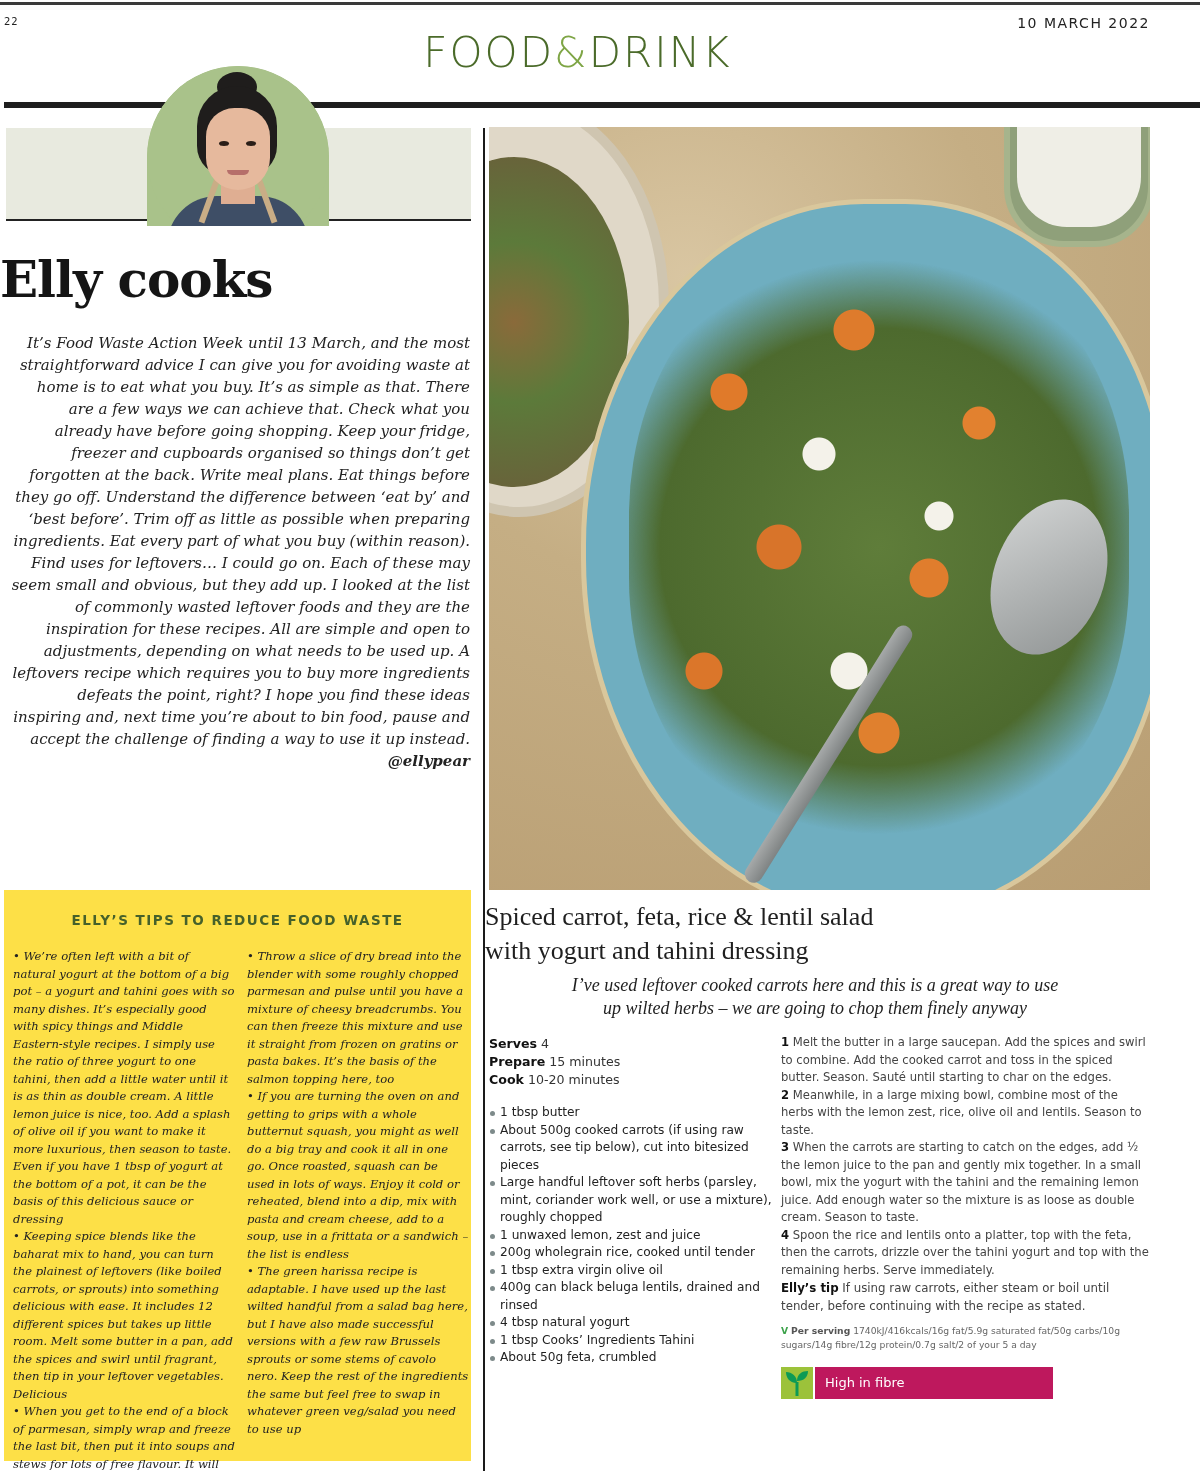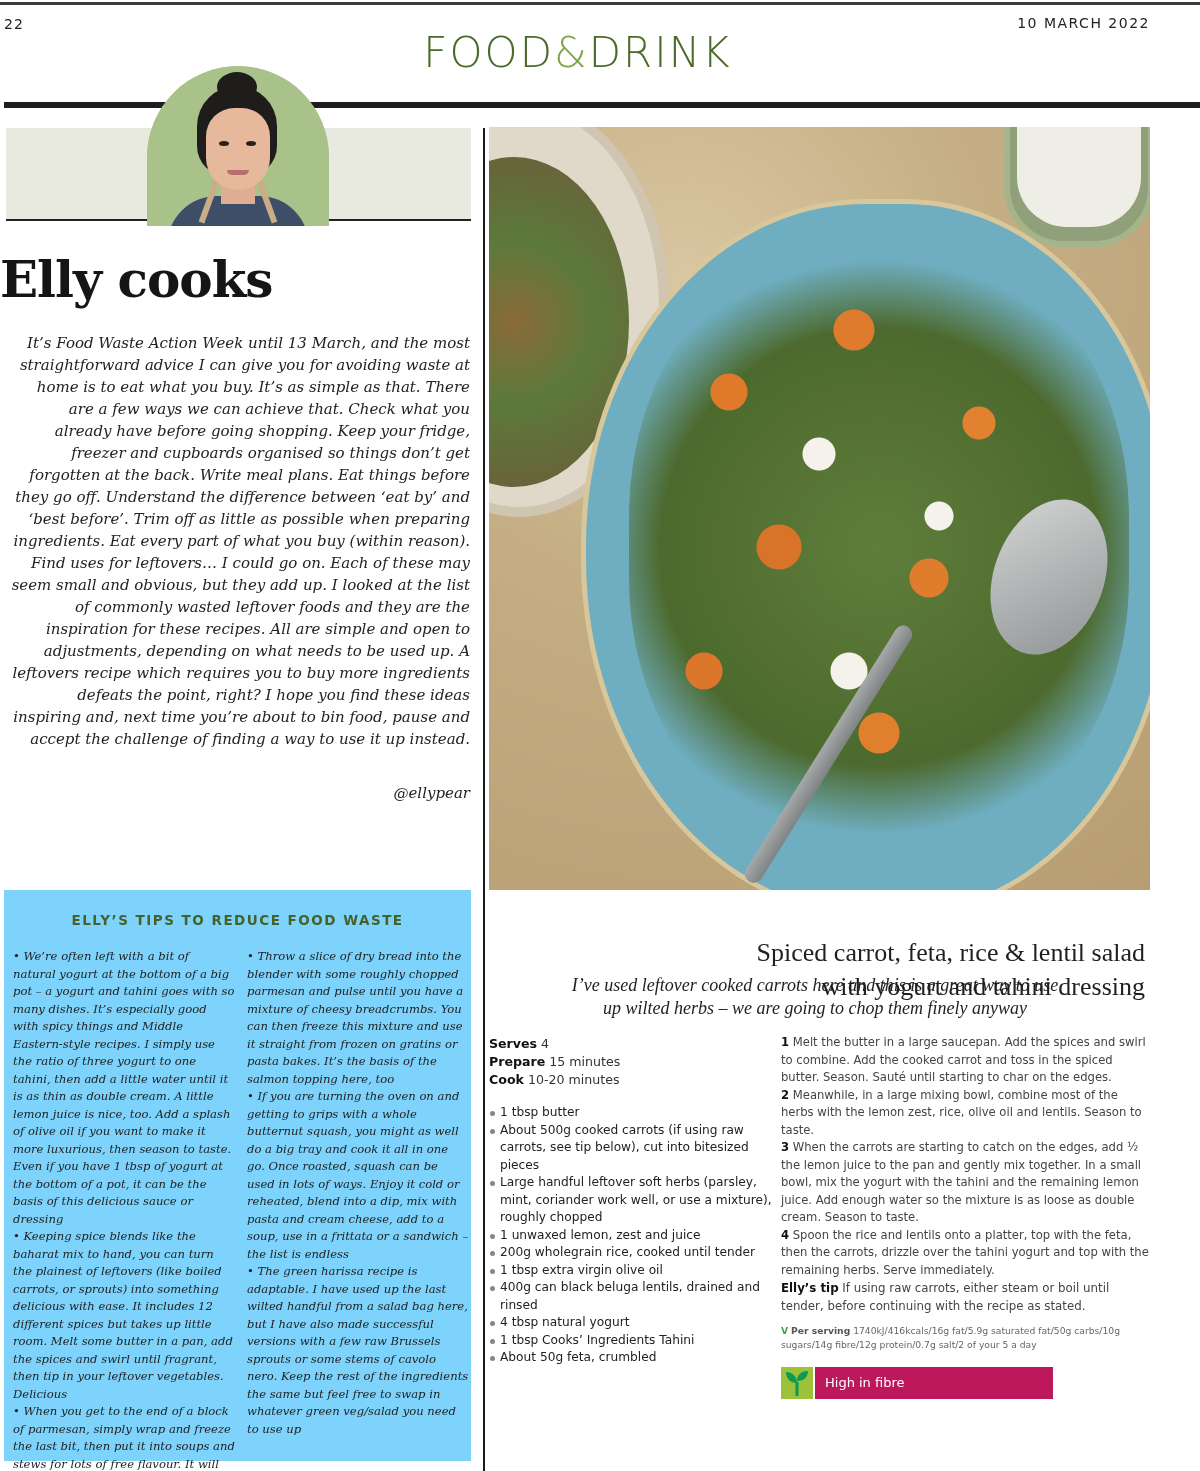--- a/index.html
+++ b/index.html
@@ -1,43 +1,43 @@
 <!DOCTYPE html>
 <html><head>
 <meta charset="utf-8">
 <style>
   * { box-sizing: border-box; margin: 0; padding: 0; }
   html, body { width: 1200px; height: 1471px; background: #ffffff; overflow: hidden; }
   body { position: relative; font-family: "Liberation Serif", serif; color: #1d1d1d; }
 
   .top-rule { position: absolute; left: 0; top: 2px; width: 1200px; height: 3px; background: #3a3a3a; }
-  .page-num { position: absolute; left: 4px; top: 16px; font-family: "DejaVu Sans", sans-serif; font-size: 14px; letter-spacing: 1px; color: #222; }
+  .page-num { position: absolute; left: 4px; top: 16px; font-family: "DejaVu Sans", sans-serif; font-size: 10px; letter-spacing: 1px; color: #222; }
   .page-date { position: absolute; right: 50px; top: 15px; font-family: "DejaVu Sans", sans-serif; font-size: 14px; letter-spacing: 1.5px; color: #222; }
   .masthead { position: absolute; left: 0; width: 1155px; top: 28px; text-align: center; font-family: "DejaVu Sans", sans-serif; font-size: 42px; font-weight: 300; letter-spacing: 2px; color: #4b6b2a; }
   .masthead .amp { color: #7ea545; }
   .head-rule { position: absolute; left: 4px; top: 102px; width: 1196px; height: 6px; background: #1e1e1e; }
 
   
   .intro-band { position: absolute; left: 6px; top: 128px; width: 465px; height: 93px; background: #e8eadf; border-bottom: 2px solid #222; }
   .portrait { position: absolute; left: 147px; top: 66px; width: 182px; height: 160px; border-radius: 91px 91px 0 0; overflow: hidden; background: #a9c28a; }
   .portrait .circle { position: absolute; left: 0; top: 0; width: 182px; height: 182px; border-radius: 50%; background: #a9c28a; }
   .portrait .hair { position: absolute; left: 50px; top: 20px; width: 80px; height: 90px; background: #1f1d1c; border-radius: 40px 40px 30px 30px; }
   .portrait .bun { position: absolute; left: 70px; top: 6px; width: 40px; height: 30px; background: #1f1d1c; border-radius: 50%; }
   .portrait .face { position: absolute; left: 59px; top: 42px; width: 64px; height: 82px; background: #e6b99d; border-radius: 32px 32px 36px 36px; }
   .portrait .eye { position: absolute; top: 75px; width: 10px; height: 5px; background: #2a1e18; border-radius: 50%; }
   .portrait .mouth { position: absolute; left: 80px; top: 104px; width: 22px; height: 5px; background: #b66f6a; border-radius: 0 0 10px 10px; }
   .portrait .neck { position: absolute; left: 74px; top: 118px; width: 34px; height: 20px; background: #dfae92; }
   .portrait .shirt { position: absolute; left: 20px; top: 130px; width: 142px; height: 60px; background: #3e4e66; border-radius: 50px 50px 0 0; }
   .portrait .strap { position: absolute; top: 108px; width: 6px; height: 50px; background: #c9ad86; }
 
   .title { position: absolute; left: 0; width: 475px; top: 250px; text-align: left; font-family: "DejaVu Serif", serif; font-weight: bold; font-size: 50px; letter-spacing: -1px; color: #151515; }
   .intro { position: absolute; left: 8px; width: 462px; top: 332px; text-align: right; font-family: "DejaVu Serif", serif; font-style: italic; font-size: 15px; line-height: 22px; color: #222; }
-  .handle { display: block; font-weight: normal; font-style: italic; margin-top: 32px; }
+  .handle { display: block; font-weight: bold; font-style: italic; }
 
-  .tips-box { position: absolute; left: 4px; top: 890px; width: 467px; height: 571px; background: #7dd3fc; }
+  .tips-box { position: absolute; left: 4px; top: 890px; width: 467px; height: 571px; background: #fde047; }
   .tips-head { position: absolute; left: 0; top: 22px; width: 467px; text-align: center; font-family: "DejaVu Sans", sans-serif; font-weight: bold; font-size: 13.5px; letter-spacing: 1.5px; color: #46612a; }
   .tips-col { position: absolute; top: 58px; width: 222px; font-family: "DejaVu Serif", serif; font-style: italic; font-size: 11.6px; line-height: 17.5px; color: #222; }
   .tips-col.c1 { left: 9px; }
   .tips-col.c2 { left: 243px; top: 58px; }
   .tips-col p { margin: 0; }
 
   .col-divider { position: absolute; left: 483px; top: 128px; width: 2px; height: 1343px; background: #1a1a1a; }
 
   
   .photo { position: absolute; left: 489px; top: 127px; width: 661px; height: 763px; background: #c7b089; overflow: hidden; }
@@ -55,21 +55,21 @@
       radial-gradient(circle at 60% 55%, #e07d2d 0 19px, transparent 20px),
       radial-gradient(circle at 15% 70%, #db762a 0 18px, transparent 19px),
       radial-gradient(circle at 50% 80%, #e0802e 0 20px, transparent 21px),
       radial-gradient(circle at 38% 35%, #f4f2ea 0 16px, transparent 17px),
       radial-gradient(circle at 62% 45%, #f4f2ea 0 14px, transparent 15px),
       radial-gradient(circle at 44% 70%, #f4f2ea 0 18px, transparent 19px),
       radial-gradient(circle at 50% 50%, #5f7d3a 0, #4d6a2e 55%, transparent 72%); }
   .photo .spoon-head { position: absolute; left: 505px; top: 370px; width: 110px; height: 160px; border-radius: 50%; background: linear-gradient(135deg, #d4d6d6, #8f9393); transform: rotate(20deg); }
   .photo .spoon-handle { position: absolute; left: 410px; top: 500px; width: 18px; height: 300px; border-radius: 9px; background: linear-gradient(90deg, #a6a9a9, #7f8383); transform: rotate(32deg); transform-origin: top center; }
 
-  .recipe-title { position: absolute; left: 485px; width: 660px; top: 936px; text-align: right; font-family: "Liberation Serif", serif; font-size: 26px; line-height: 34px; color: #1f1f1f; }
+  .recipe-title { position: absolute; left: 485px; width: 660px; top: 900px; text-align: left; font-family: "Liberation Serif", serif; font-size: 26px; line-height: 34px; color: #1f1f1f; }
   .recipe-sub { position: absolute; left: 485px; width: 660px; top: 974px; text-align: center; font-family: "Liberation Serif", serif; font-style: italic; font-size: 18px; line-height: 23px; color: #1f1f1f; }
 
   .meta { position: absolute; left: 489px; top: 1035px; font-family: "DejaVu Sans", sans-serif; font-size: 12.6px; line-height: 18px; color: #333; }
   .meta b { color: #111; }
   .ingredients { position: absolute; left: 489px; top: 1104px; width: 285px; list-style: none; font-family: "DejaVu Sans", sans-serif; font-size: 12.2px; line-height: 17.5px; color: #222; }
   .ingredients li { position: relative; padding-left: 11px; }
   .ingredients li::before { content: ""; position: absolute; left: 1px; top: 7px; width: 5px; height: 5px; border-radius: 50%; background: #7d8a8a; }
 
   .method { position: absolute; left: 781px; top: 1034px; width: 370px; font-family: "DejaVu Sans", sans-serif; font-size: 11.6px; line-height: 17.5px; color: #444; }
   .method p { margin: 0; }

